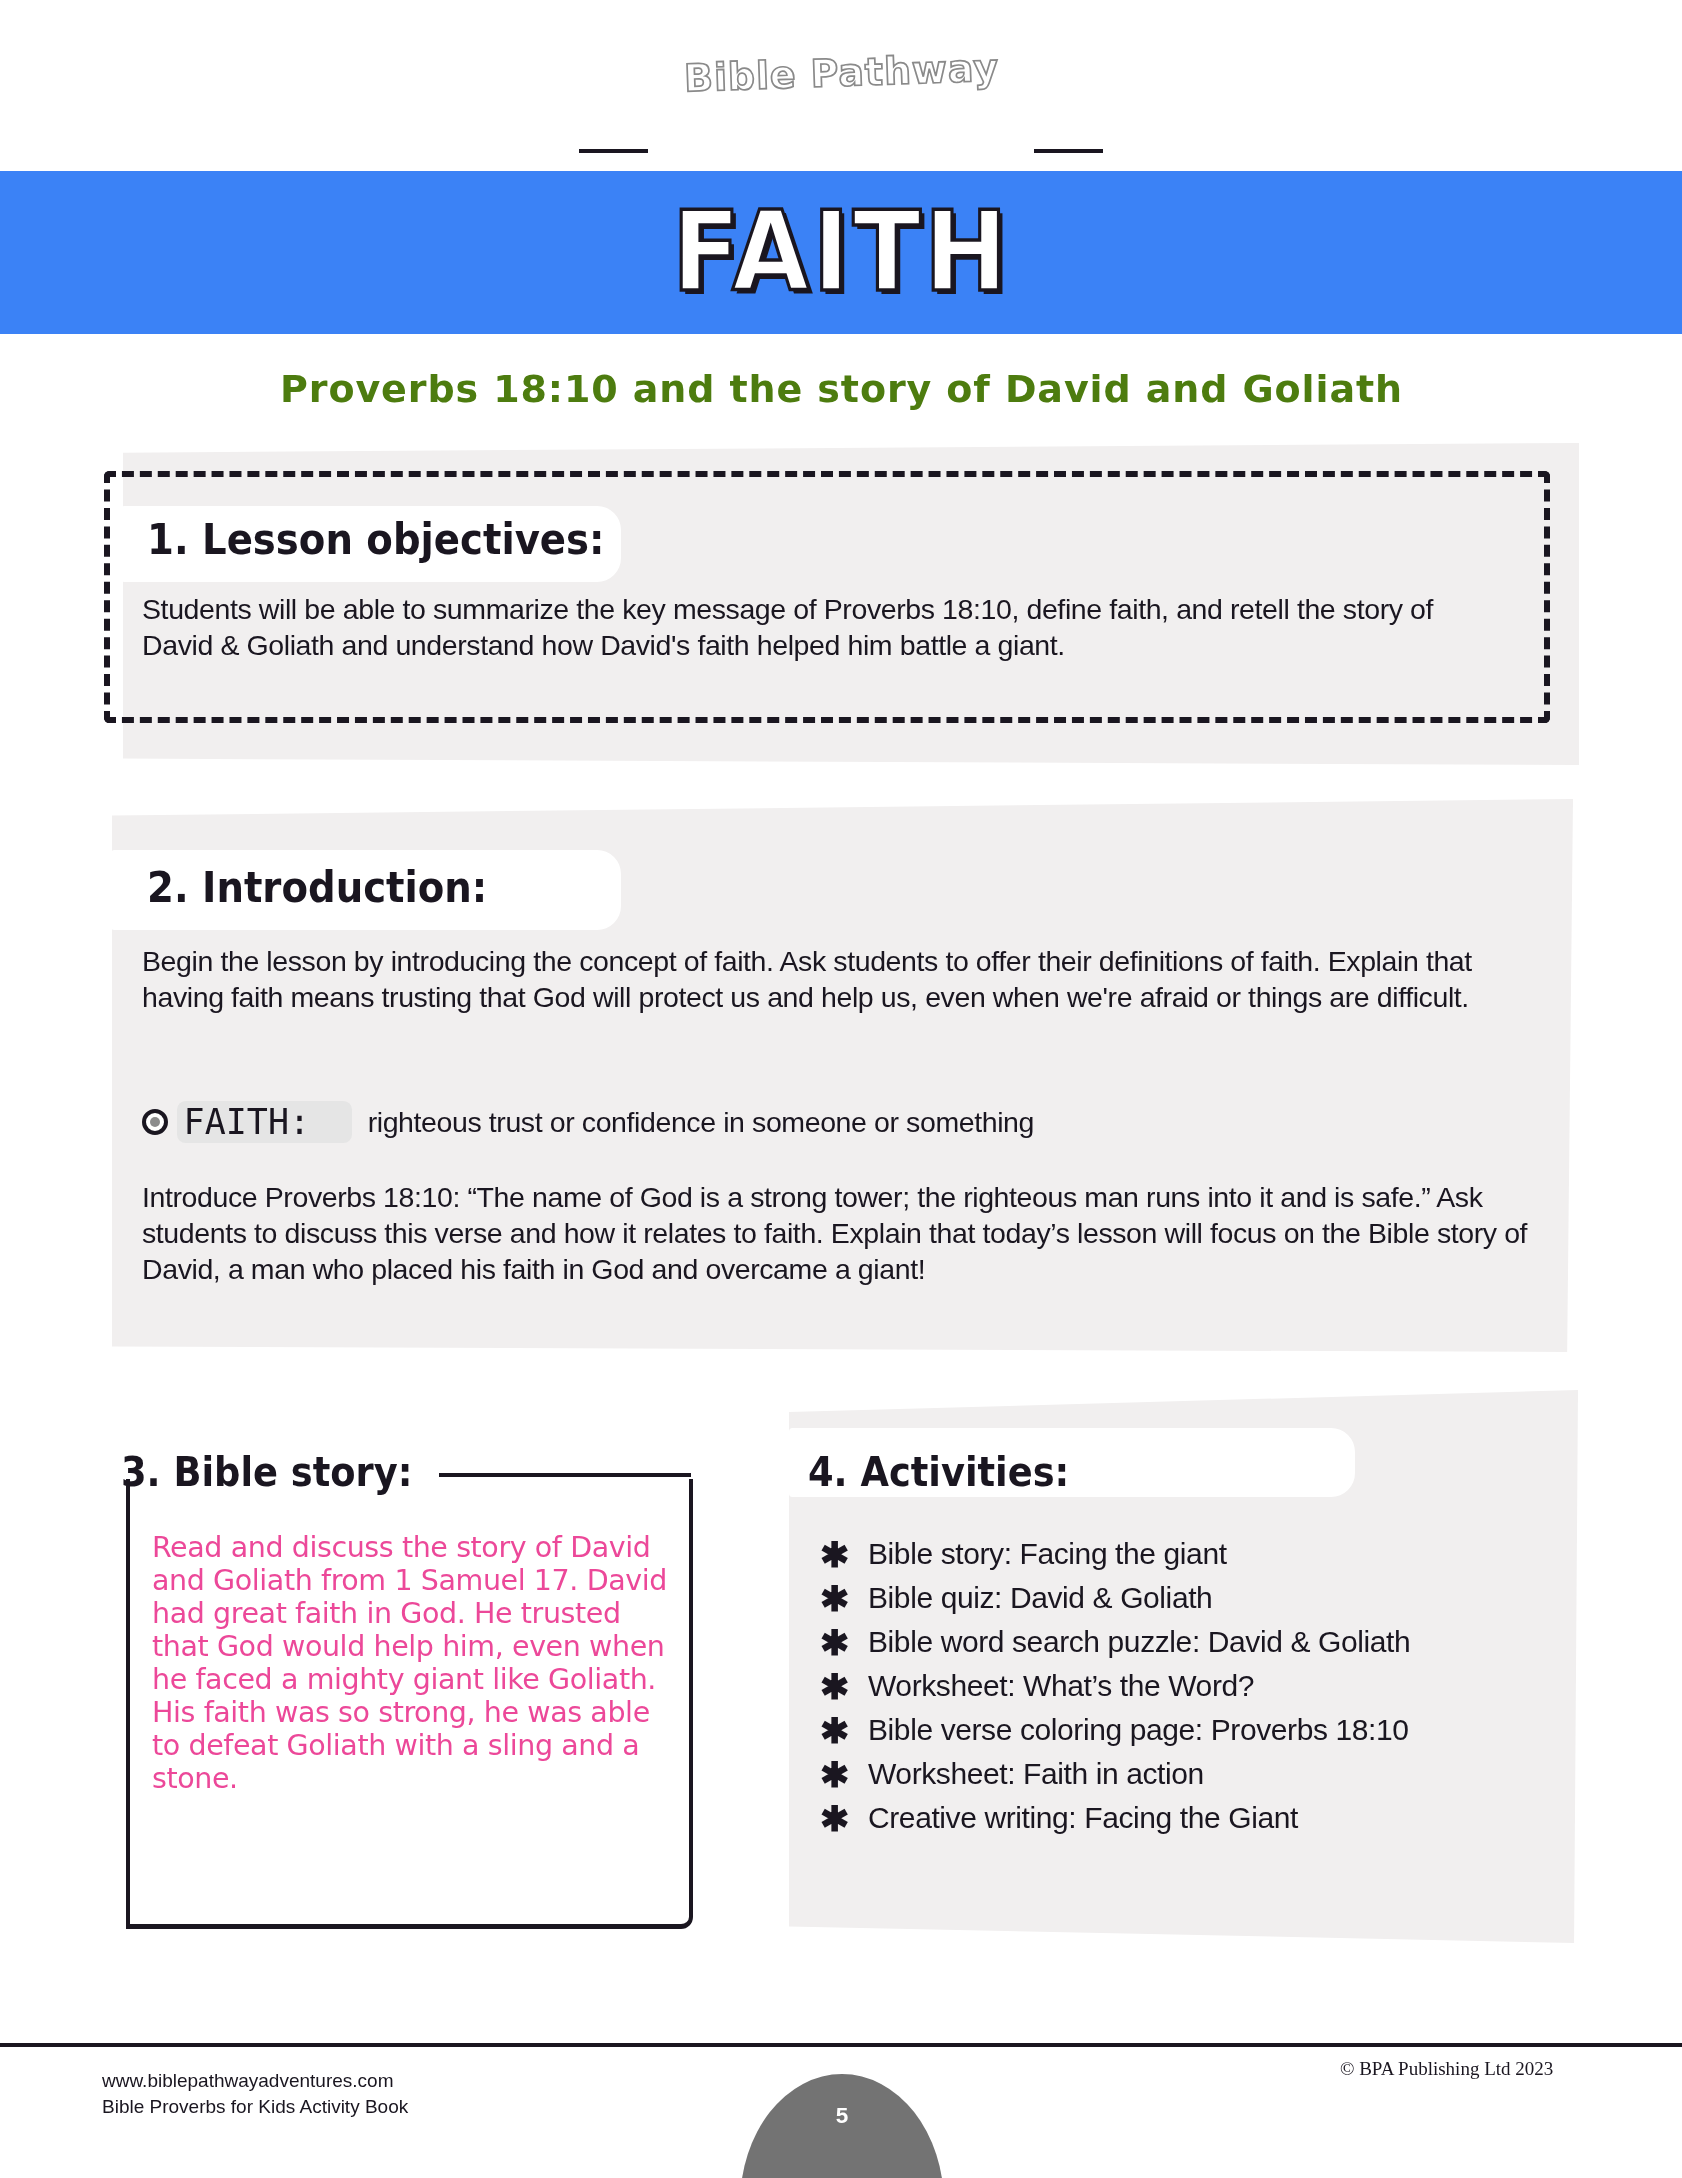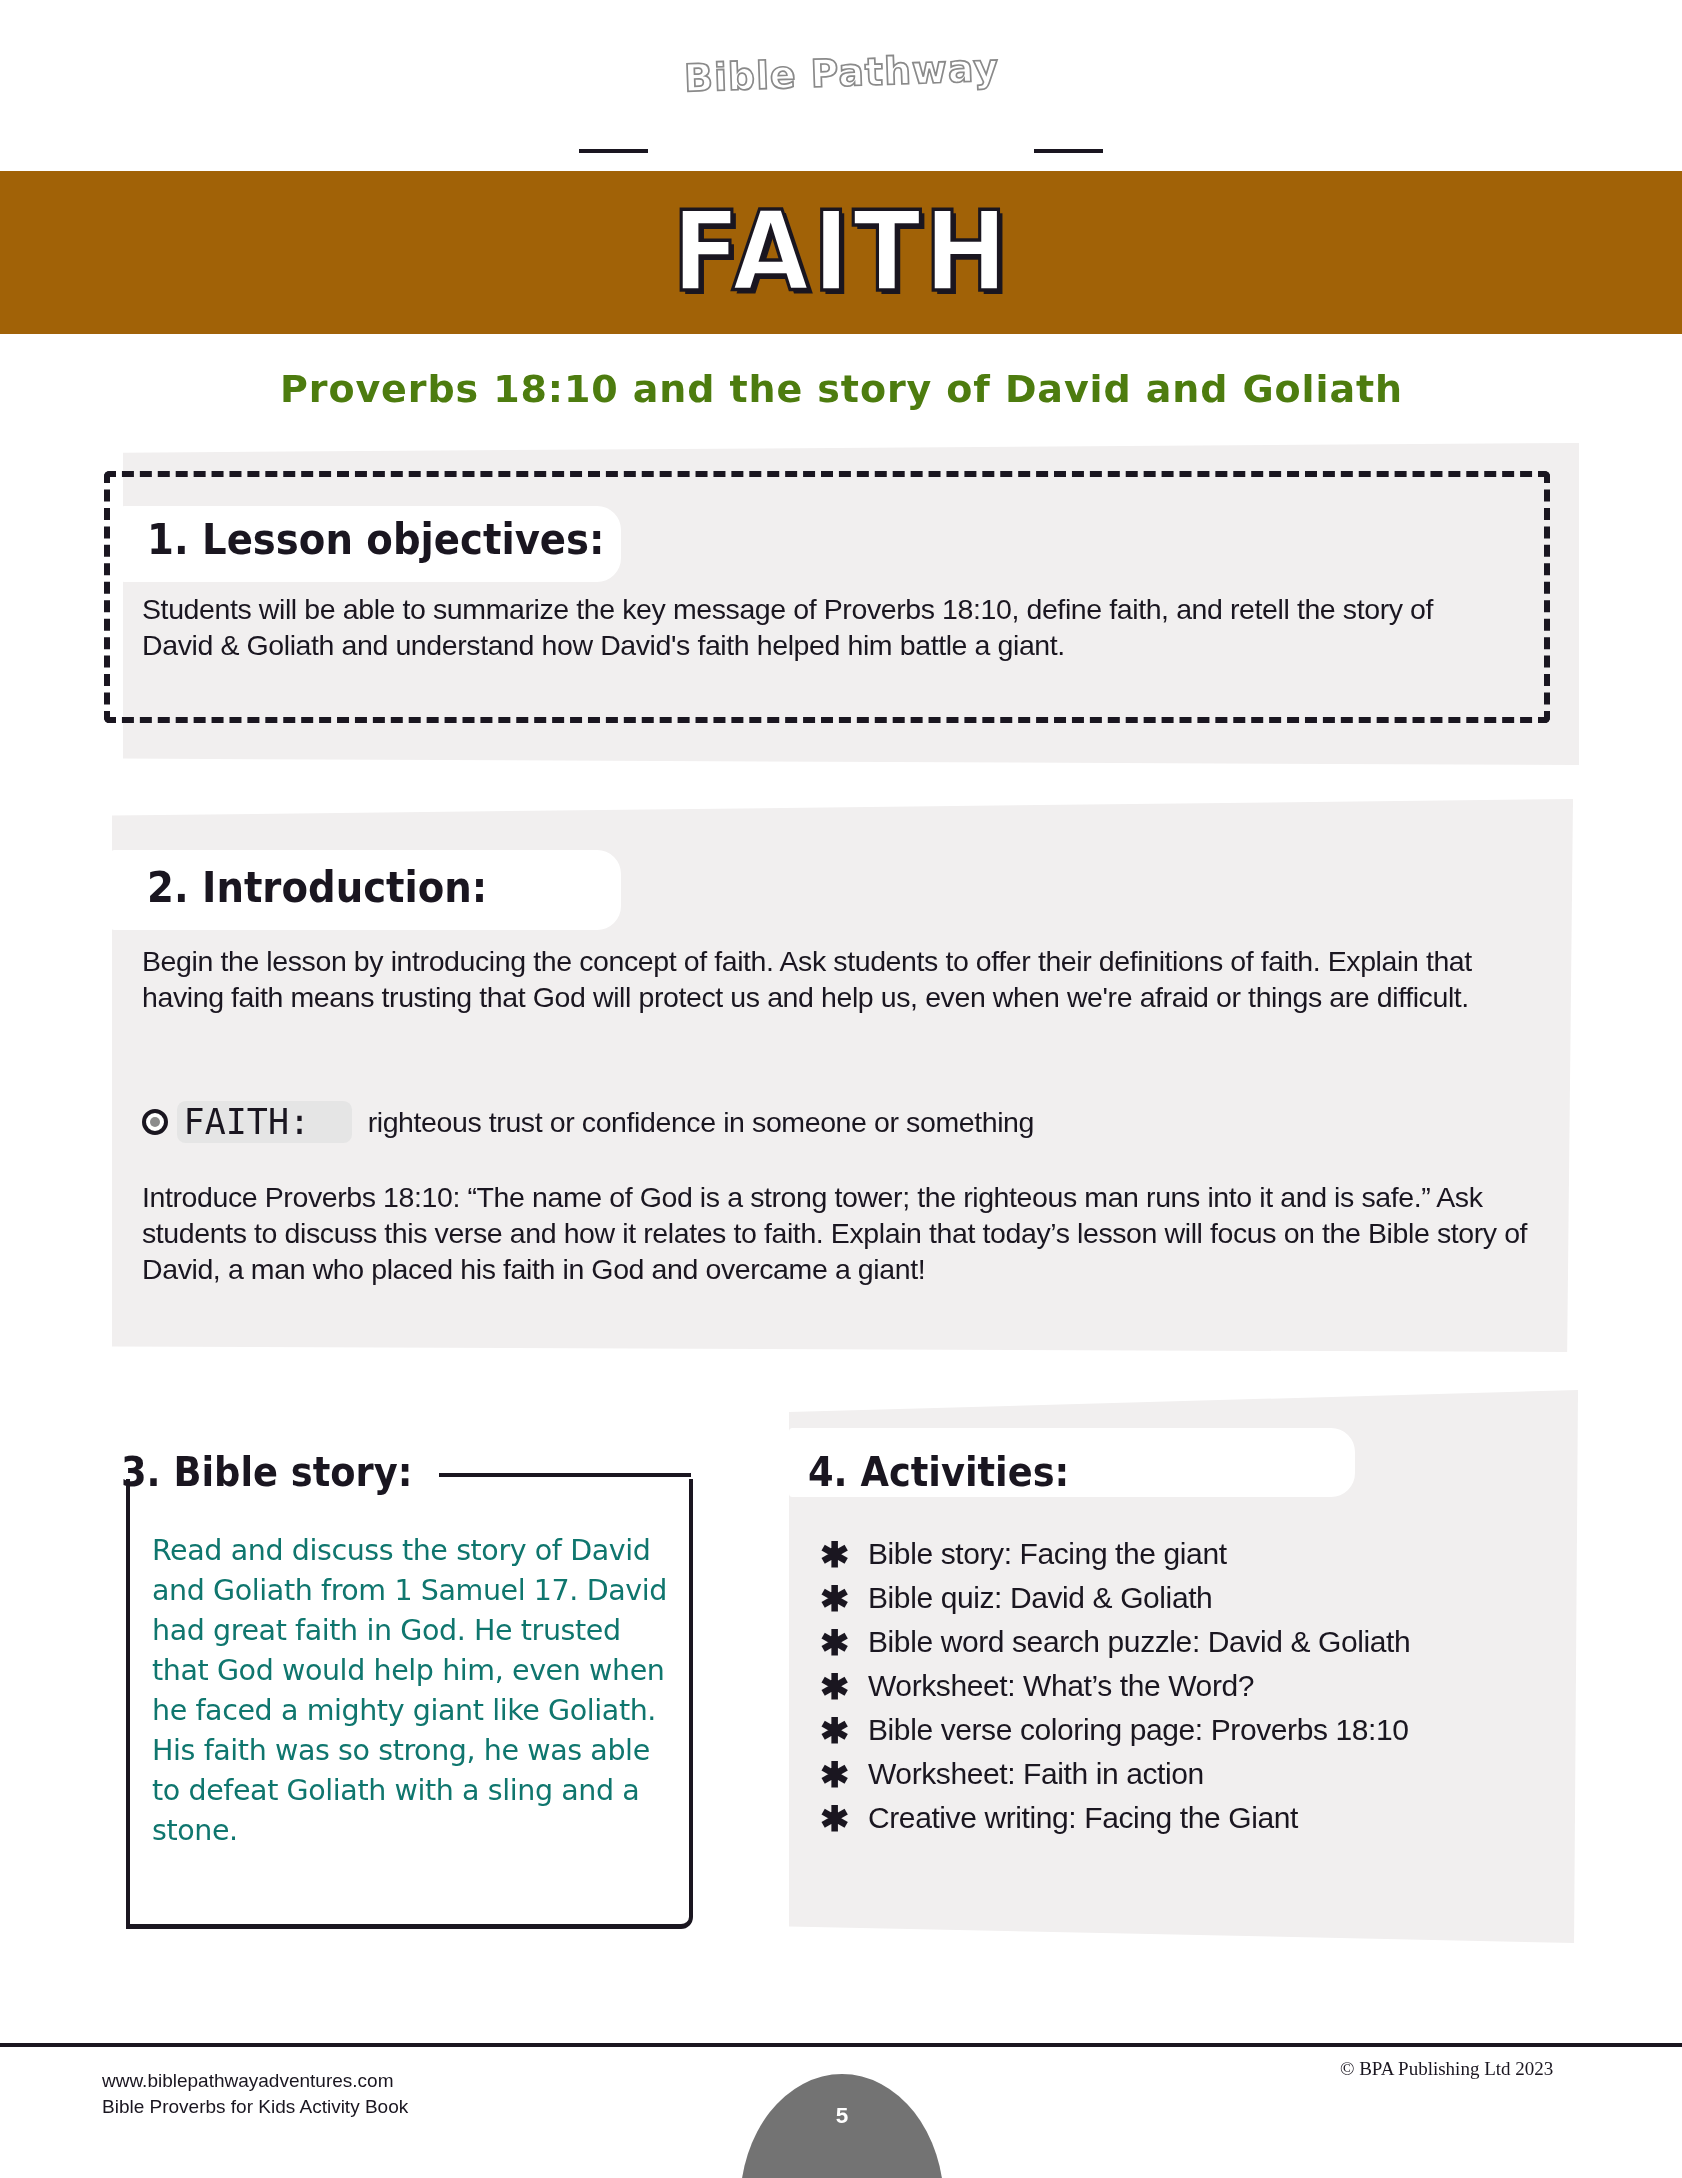--- a/index.html
+++ b/index.html
@@ -22,21 +22,21 @@
       transform: rotate(-2deg);
     }
     .logo-bottom {
       position: absolute; left: 0; width: 1683px; top: 61px; text-align: center;
       font-family: "DejaVu Sans", sans-serif; font-size: 54px; font-weight: bold;
       color: #e2561f; letter-spacing: 0.9px;
       text-shadow: 0.9px 1.7px 0 #a83a10;
     }
 
     
-    .banner { left: 0; top: 171px; width: 1683px; height: 163px; background: #a16207; }
+    .banner { left: 0; top: 171px; width: 1683px; height: 163px; background: #3b82f6; }
     .banner-title {
       position: absolute; left: 0; width: 1683px; top: 15.6px; text-align: center;
       font-family: "DejaVu Sans", sans-serif; font-weight: bold; font-size: 111px;
       color: #ffffff; letter-spacing: 3.5px;
       -webkit-text-stroke: 3.5px #1a1620;
       text-shadow: 4.3px 4.3px 0 #1a1620;
       transform: scaleX(0.9);
     }
 
     .subtitle {
@@ -100,21 +100,21 @@
 
     
     .story-topline { left: 439px; top: 1473px; width: 252px; height: 4.3px; background: #1a1620; }
     .story-frame {
       left: 126px; top: 1479px; width: 567px; height: 450px;
       border-left: 4.3px solid #1a1620; border-right: 4.3px solid #1a1620; border-bottom: 5.2px solid #1a1620;
       border-radius: 0 0 12px 0; box-sizing: border-box;
     }
     .story-text {
       left: 152px; top: 1531px; width: 527px;
-      font-family: "DejaVu Sans", sans-serif; font-size: 28.5px; line-height: 40px; color: #0f766e;
+      font-family: "DejaVu Sans", sans-serif; font-size: 28.5px; line-height: 33px; color: #ec4899;
       letter-spacing: -0.4px;
     }
 
     
     .acts { left: 820px; top: 1532px; width: 744px; margin: 0; padding: 0; list-style: none; }
     .acts li {
       display: flex; align-items: center; height: 44px;
       font-family: "Liberation Sans", sans-serif; font-size: 30px; color: #1a1620; letter-spacing: -0.4px;
     }
     .acts .star { width: 48px; font-size: 35px; font-weight: bold; line-height: 1; }

